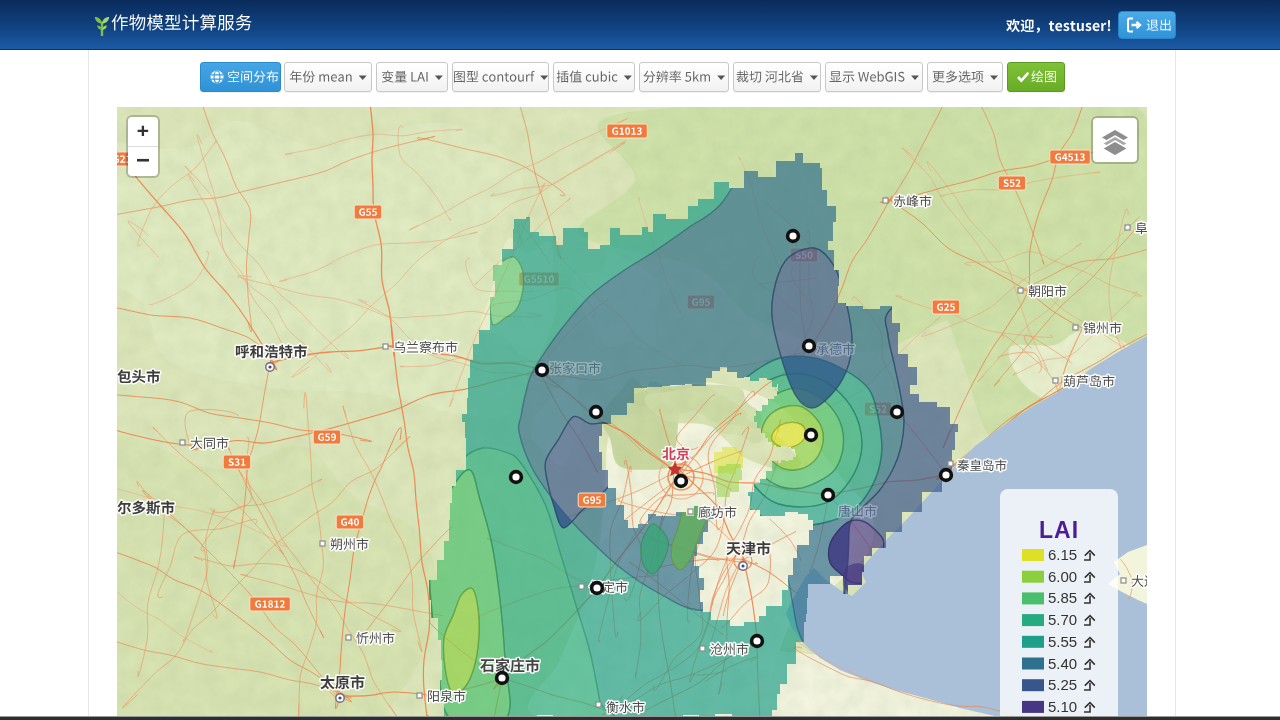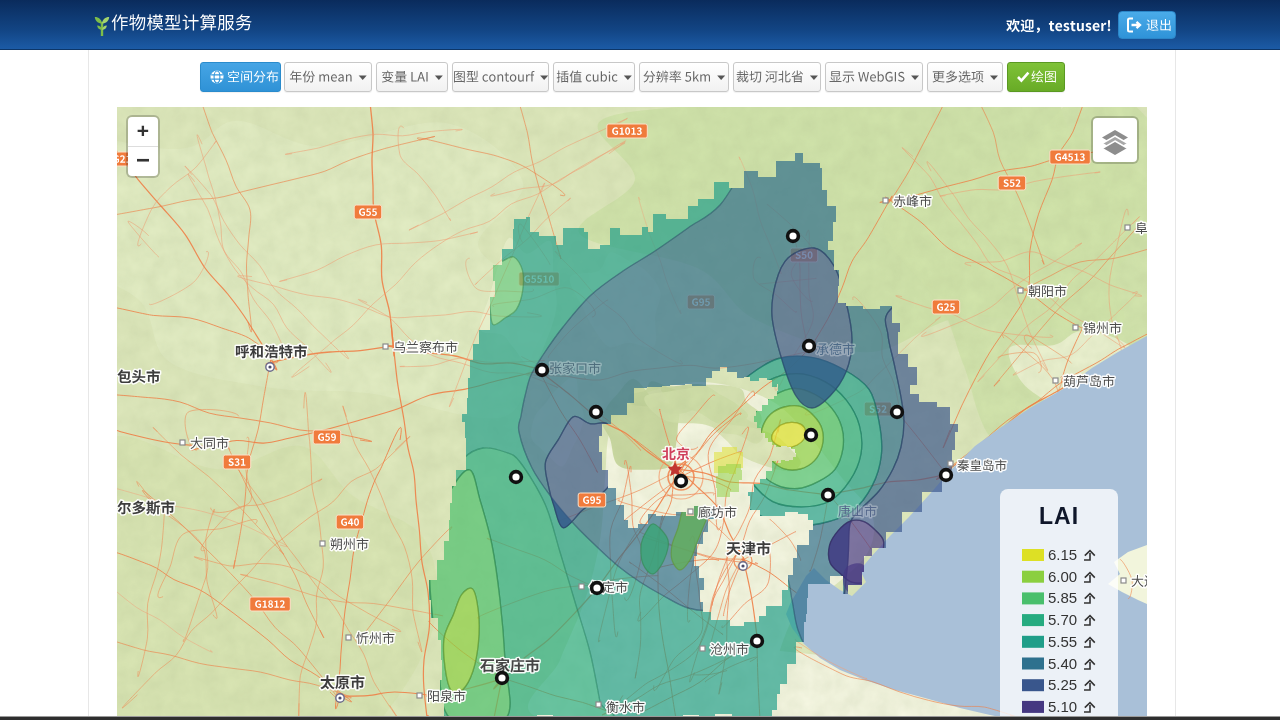--- a/index.html
+++ b/index.html
@@ -522,21 +522,21 @@
       <circle cx="757" cy="641" r="5.4" fill="#fff" stroke="#111" stroke-width="3.6"></circle>
       <circle cx="502" cy="678" r="5.4" fill="#fff" stroke="#111" stroke-width="3.6"></circle>
     </svg><div class="ctl" style="left:11px;top:10px;width:30px;height:59px">
       <div style="position:absolute;left:0;top:0;width:30px;height:30px;border-bottom:1px solid #ddd;color:#333;font-size:21px;font-weight:bold;text-align:center;line-height:28px">+</div>
       <div style="position:absolute;left:0;top:30px;width:30px;height:29px;color:#333;font-size:24px;font-weight:bold;text-align:center;line-height:25px">−</div>
     </div><div class="ctl" style="left:976px;top:11px;width:44px;height:44px"><svg width="44" height="44" viewBox="0 0 44 44">
         <path d="M22 12 L35 19.5 22 27 9 19.5 Z" fill="#8d8d8d"></path>
         <path d="M22 18 L35 25.5 22 33 9 25.5 Z" fill="#a8a8a8" stroke="#fff" stroke-width="1.5"></path>
         <path d="M22 23 L35 30.5 22 38 9 30.5 Z" fill="#8d8d8d" stroke="#fff" stroke-width="1.5"></path>
       </svg></div><div id="legend">
-      <div style="position:absolute;left:0;top:14px;width:118px;text-align:center;font-size:23px;font-weight:bold;color:#0f172a;letter-spacing:1px">LAI</div>
+      <div style="position:absolute;left:0;top:28px;width:118px;text-align:center;font-size:23px;font-weight:bold;color:#4c1d95;letter-spacing:1px">LAI</div>
       <svg width="118" height="229" viewBox="0 0 118 229" style="position:absolute;left:0;top:0">
         <rect x="22" y="60.0" width="22" height="12" fill="#dde025"></rect>
         <text x="48" y="71.0" font-size="15" fill="#333" font-family="Liberation Sans,sans-serif">6.15</text>
         <path d="M84,71 h6 v-7 m-5.2,2.6 l5.2,-5 4.8,5" stroke="#333" stroke-width="1.6" fill="none"></path>
         <rect x="22" y="81.7" width="22" height="12" fill="#8bcf3f"></rect>
         <text x="48" y="92.7" font-size="15" fill="#333" font-family="Liberation Sans,sans-serif">6.00</text>
         <path d="M84,93 h6 v-7 m-5.2,2.6 l5.2,-5 4.8,5" stroke="#333" stroke-width="1.6" fill="none"></path>
         <rect x="22" y="103.4" width="22" height="12" fill="#49bf6c"></rect>
         <text x="48" y="114.4" font-size="15" fill="#333" font-family="Liberation Sans,sans-serif">5.85</text>
         <path d="M84,114 h6 v-7 m-5.2,2.6 l5.2,-5 4.8,5" stroke="#333" stroke-width="1.6" fill="none"></path>

